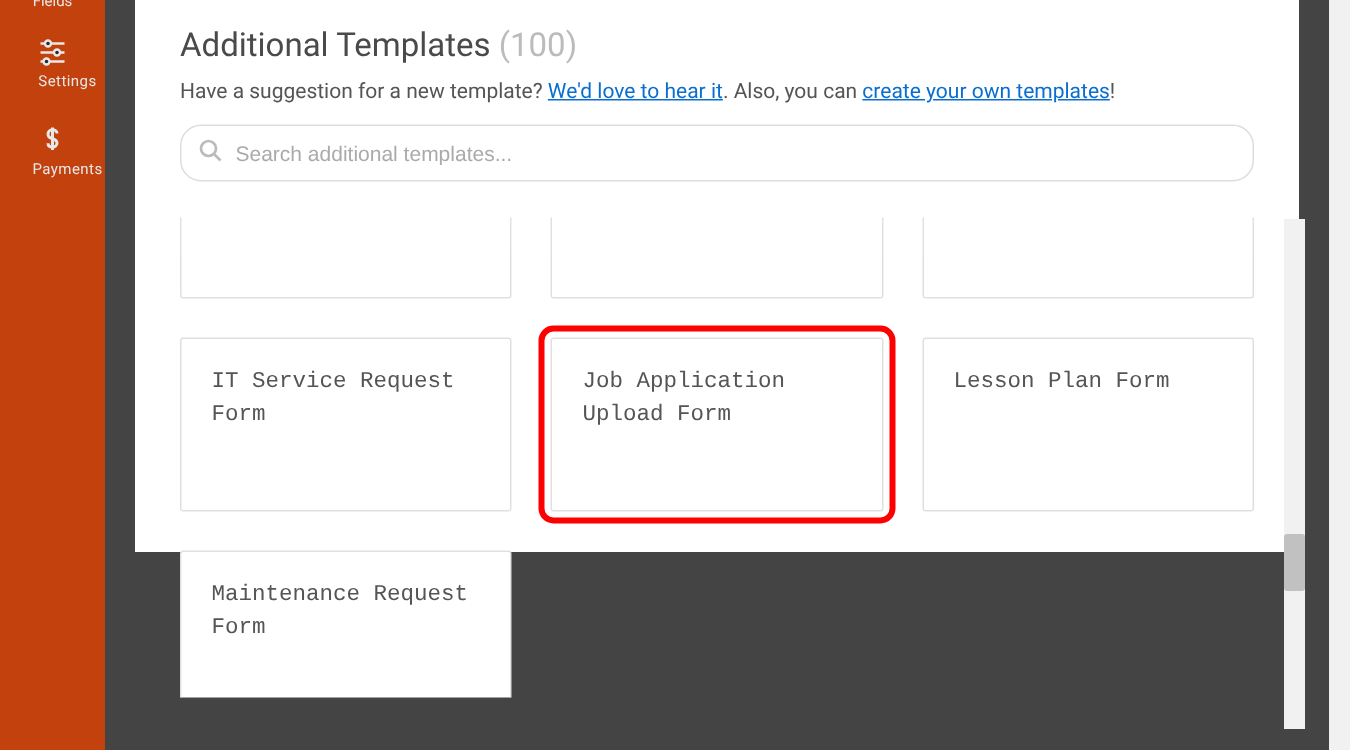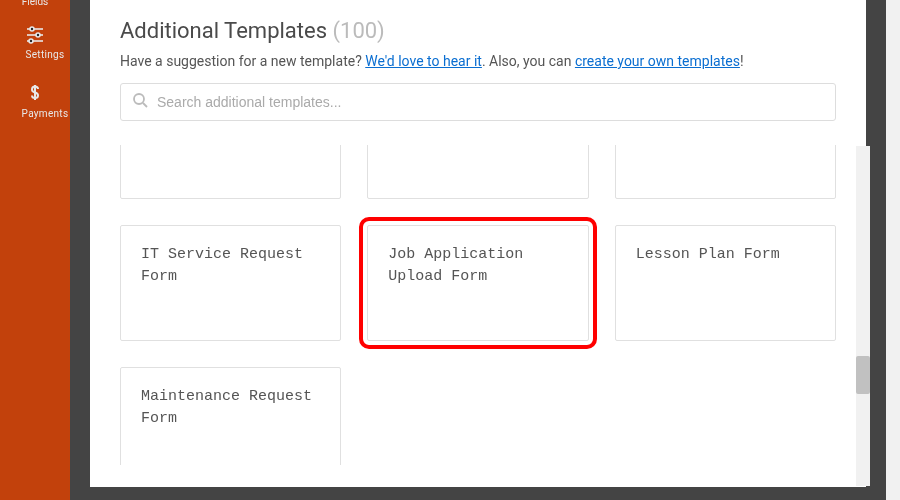--- a/index.html
+++ b/index.html
@@ -56,21 +56,21 @@
       margin-top: -4px;
     }
     .main {
       flex: 1;
       background: #444;
       position: relative;
       padding: 0 20px;
     }
     .panel {
       background: #fff;
-      height: 487px;
+      height: 368px;
       width: 100%;
       padding: 18px 30px 0 30px;
       position: relative;
     }
     .heading {
       font-size: 22px;
       color: #4a4a4a;
       font-weight: 400;
       margin-bottom: 10px;
     }
@@ -95,21 +95,21 @@
       position: absolute;
       left: 12px;
       top: 50%;
       transform: translateY(-50%);
       color: #bbb;
     }
     .search-input {
       width: 100%;
       padding: 10px 12px 10px 36px;
       border: 1px solid #ddd;
-      border-radius: 3px;
+      border-radius: 14px;
       font-size: 14px;
       color: #555;
     }
     .search-input::placeholder { color: #aaa; }
     .grid-area {
       position: relative;
       height: 320px;
       overflow: hidden;
     }
     .grid {

